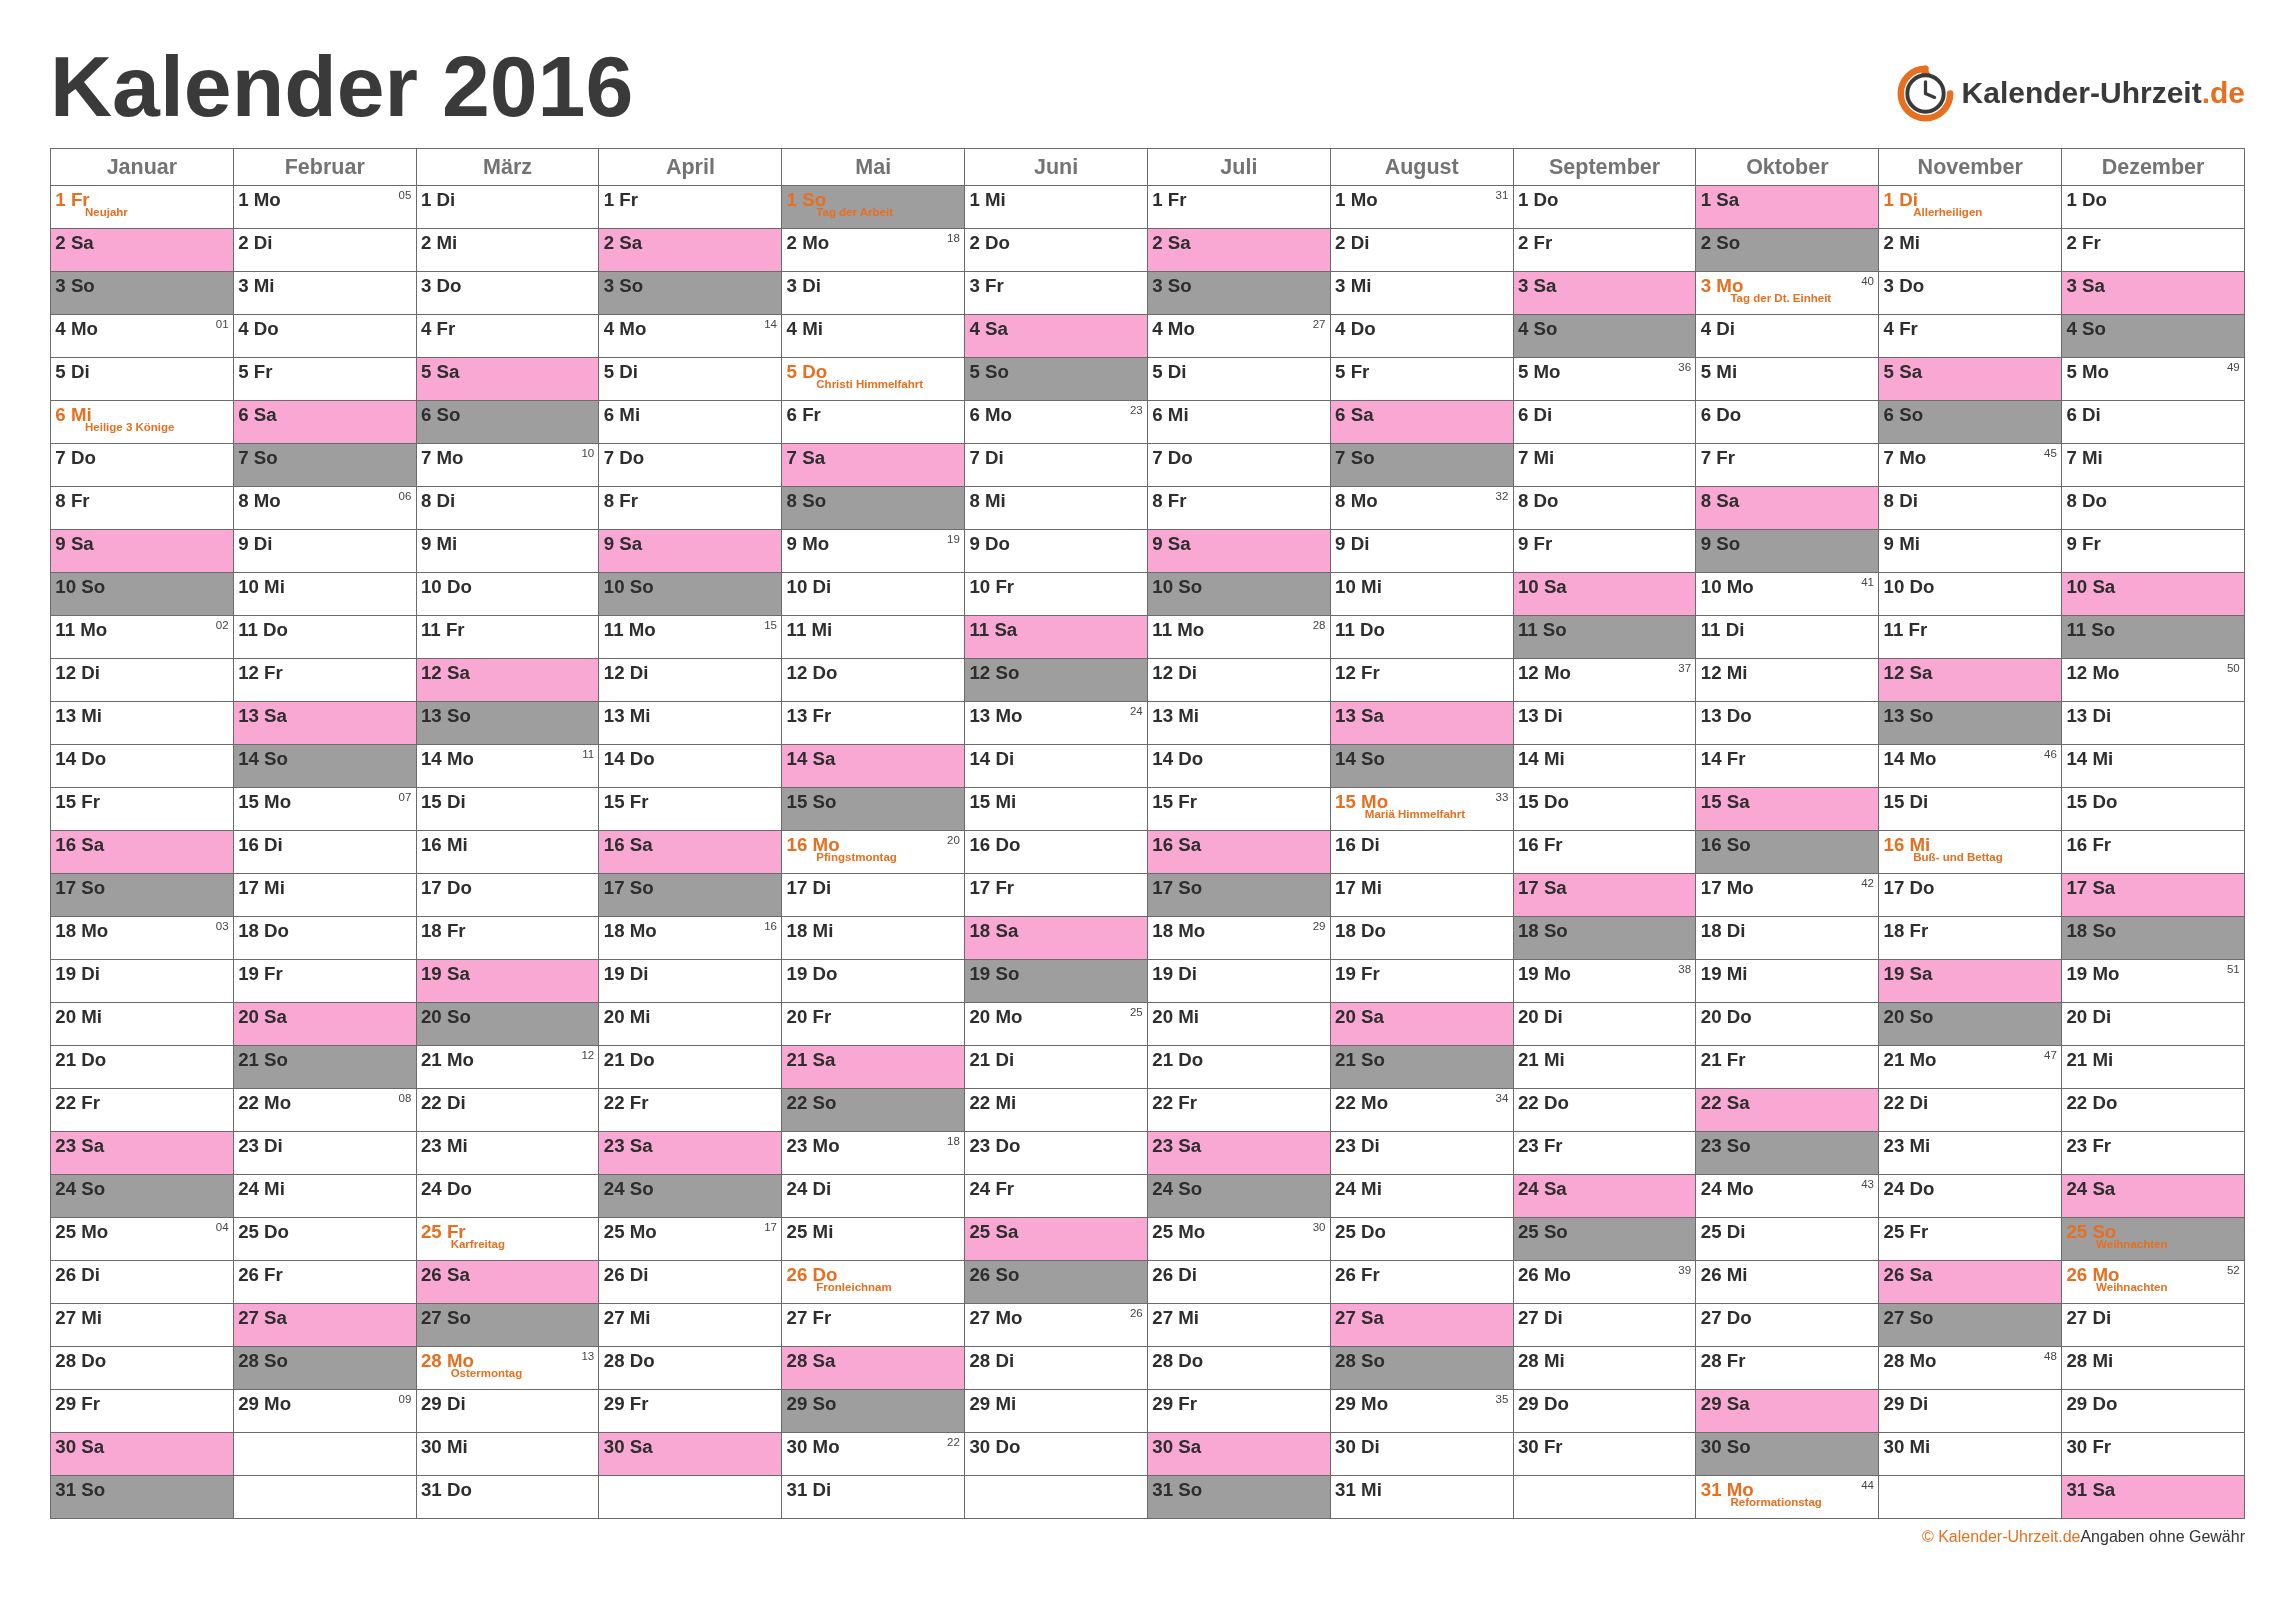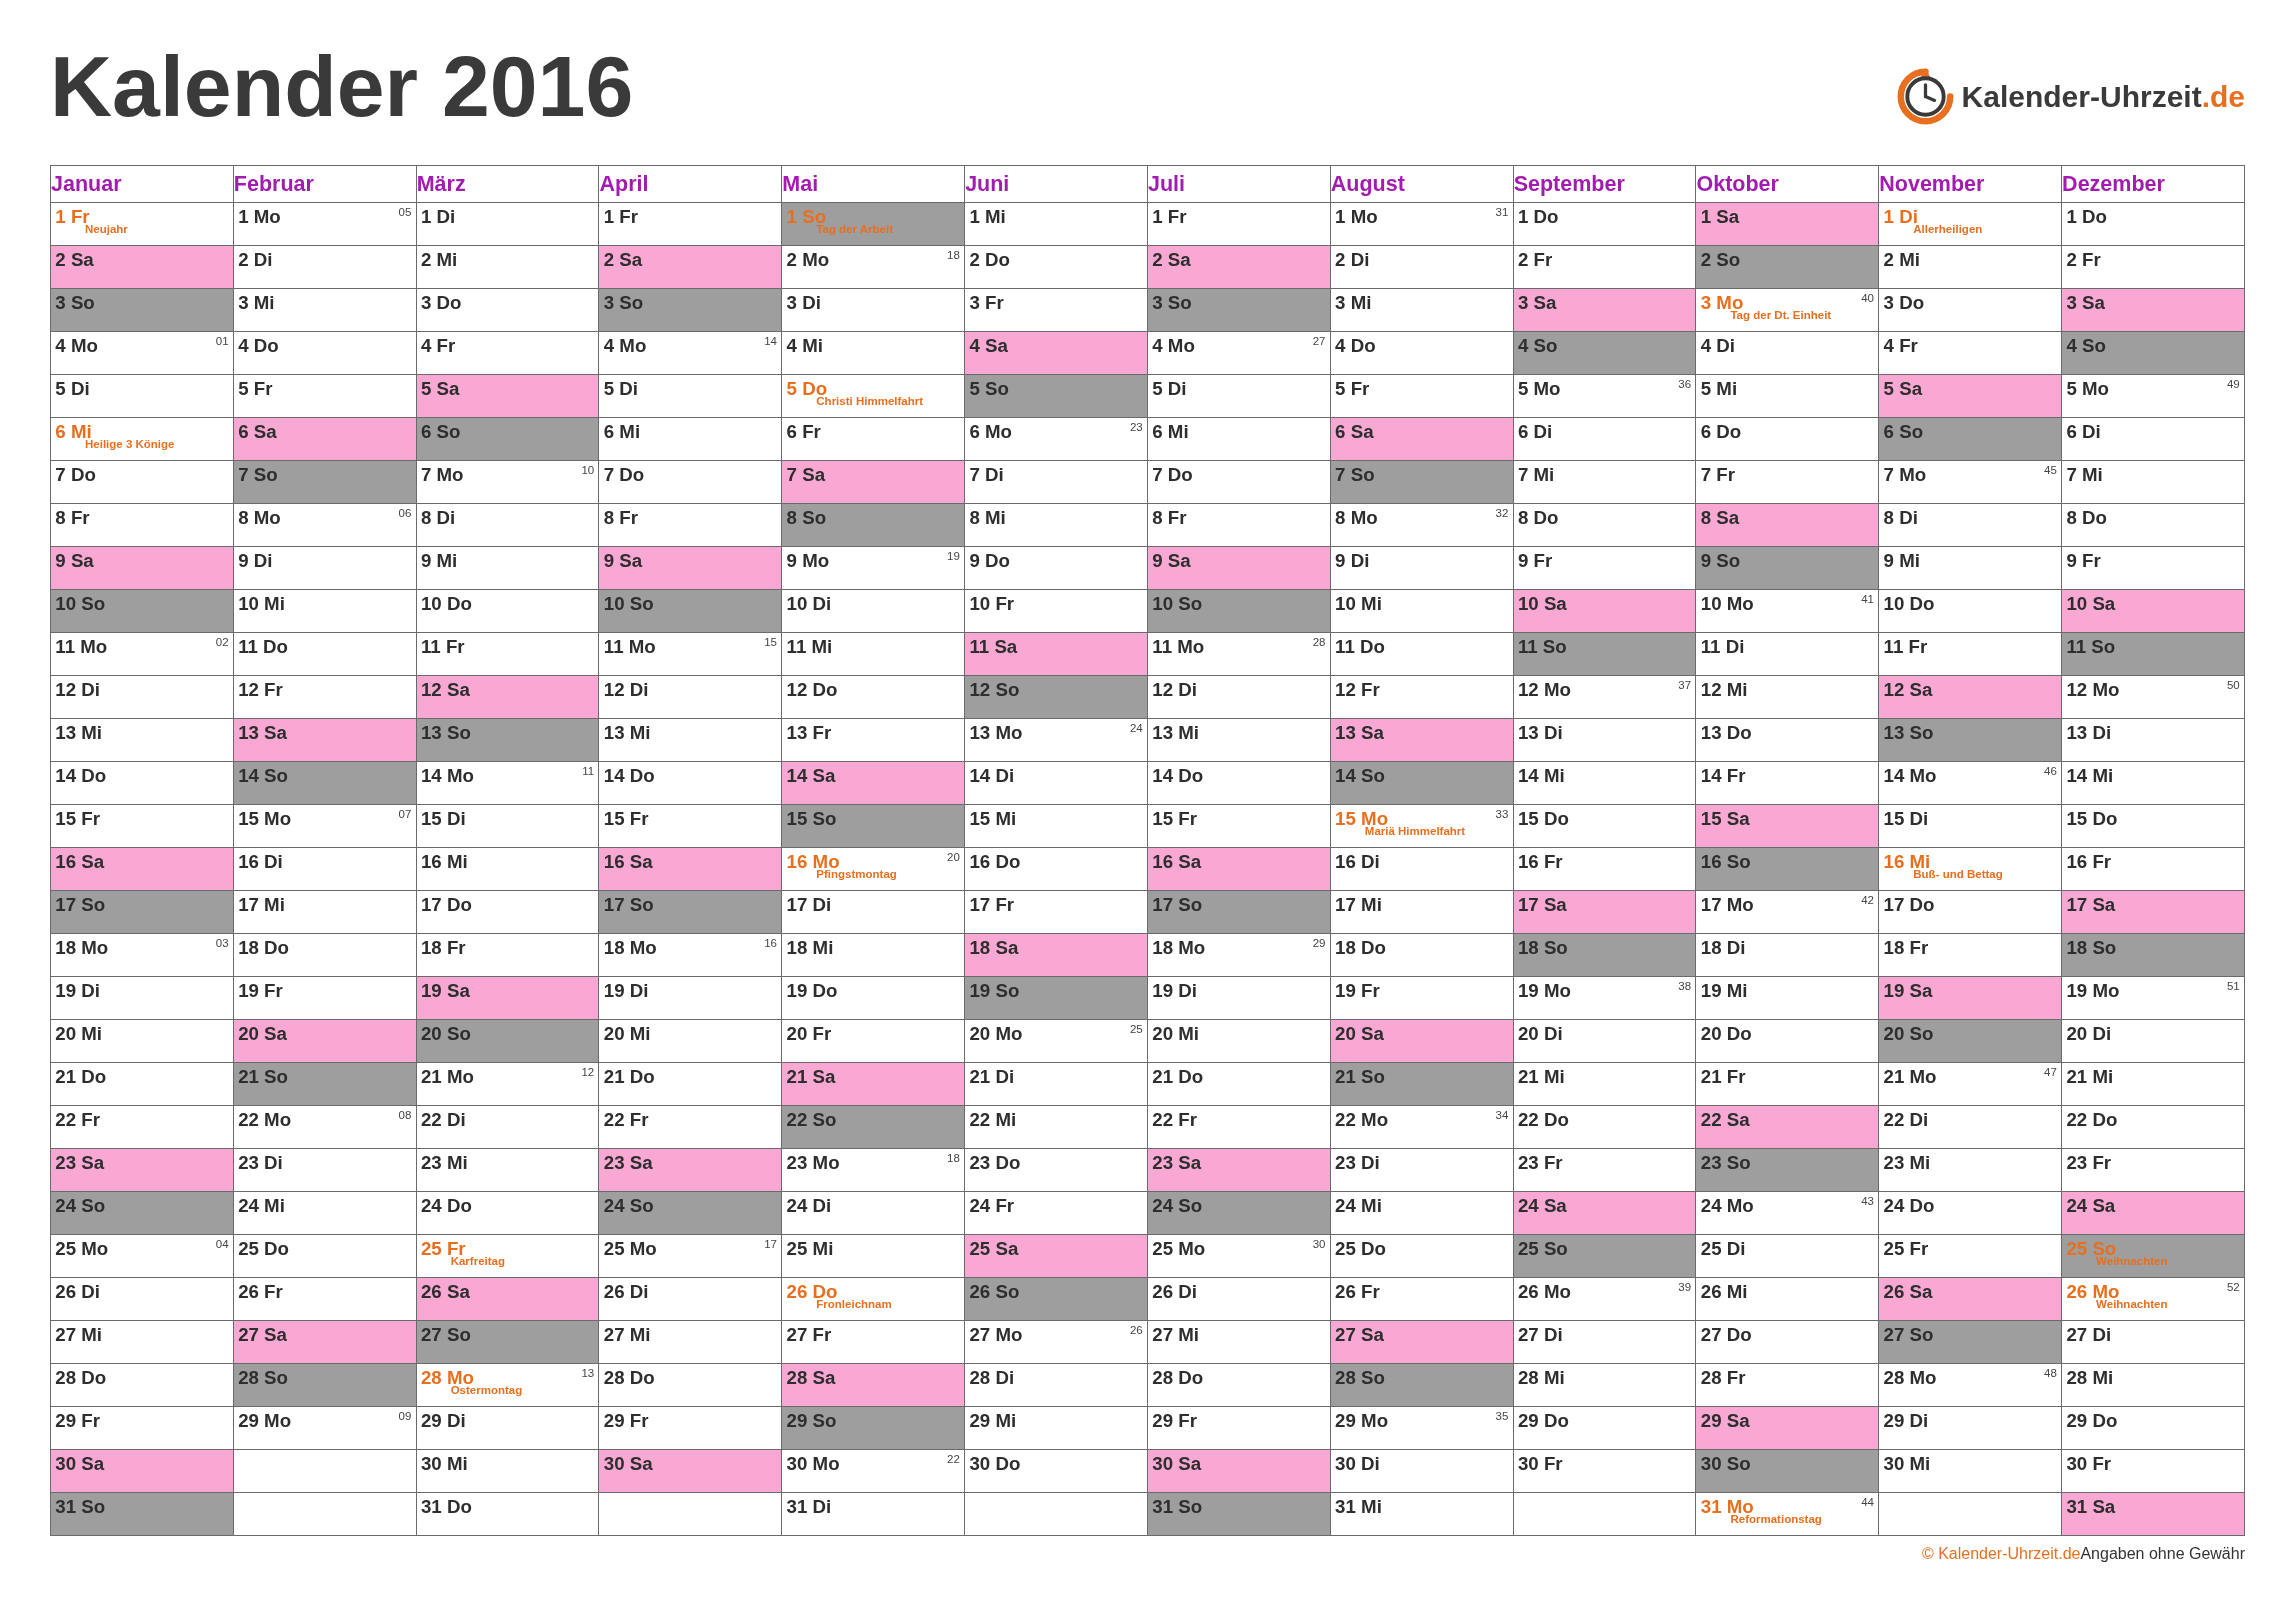--- a/index.html
+++ b/index.html
@@ -1,25 +1,25 @@
 <!DOCTYPE html>
 <html style="font-size:11.5px"><head>
 <meta charset="utf-8">
 <style>
   html,body{margin:0;padding:0;background:#fff;font-family:Arial,Helvetica,sans-serif;color:#222}
   .page{width:2295px;height:1617px;box-sizing:border-box;padding:43px 50px 29px 50px;position:relative}
-  .header{display:flex;justify-content:space-between;align-items:flex-end;margin-bottom:36px}
+  .header{display:flex;justify-content:space-between;align-items:center;margin-bottom:19px}
   .title{font-size:86px;font-weight:900;color:#3a3a3a;line-height:1}
   .logo{display:flex;align-items:center;gap:4px;margin-top:14.3px}
   .logo-icon{width:65px;height:65px;display:inline-block;position:relative}
   .logo-icon svg{width:100%;height:100%}
   .logo-text{font-size:30px;font-weight:700;color:#3a3a3a;white-space:nowrap}
   .logo-text .de{color:#e76f1f}
   table.cal{width:100%;border-collapse:collapse;table-layout:fixed}
-  table.cal th{border:0.7px solid #6a6a6a;background:#fff;font-size:21.5px;font-weight:700;color:#a21caf;padding:5.7px 0;text-align:left}
+  table.cal th{border:0.7px solid #6a6a6a;background:#fff;font-size:21.5px;font-weight:700;color:#737373;padding:5.7px 0;text-align:center}
   table.cal td{border:0.7px solid #6a6a6a;height:42px;vertical-align:top;padding:0;position:relative;background:#fff}
   table.cal td.sa{background:#f9a8d4}
   table.cal td.so{background:#9e9e9e}
   table.cal td.empty{background:#fff}
   .daynum{position:absolute;top:2.9px;left:4.3px;font-size:18.7px;font-weight:700;color:#2e2e2e}
   .holiday .daynum{color:#e76f1f}
   .hname{position:absolute;bottom:10px;left:34px;font-size:11.5px;font-weight:700;color:#e76f1f;white-space:nowrap}
   .week{position:absolute;top:2.9px;right:4.3px;font-size:11.5px;color:#444}
   .footer{display:flex;justify-content:flex-end;margin-top:8.6px;font-size:16px}
   .footer .copy{color:#e76f1f}

